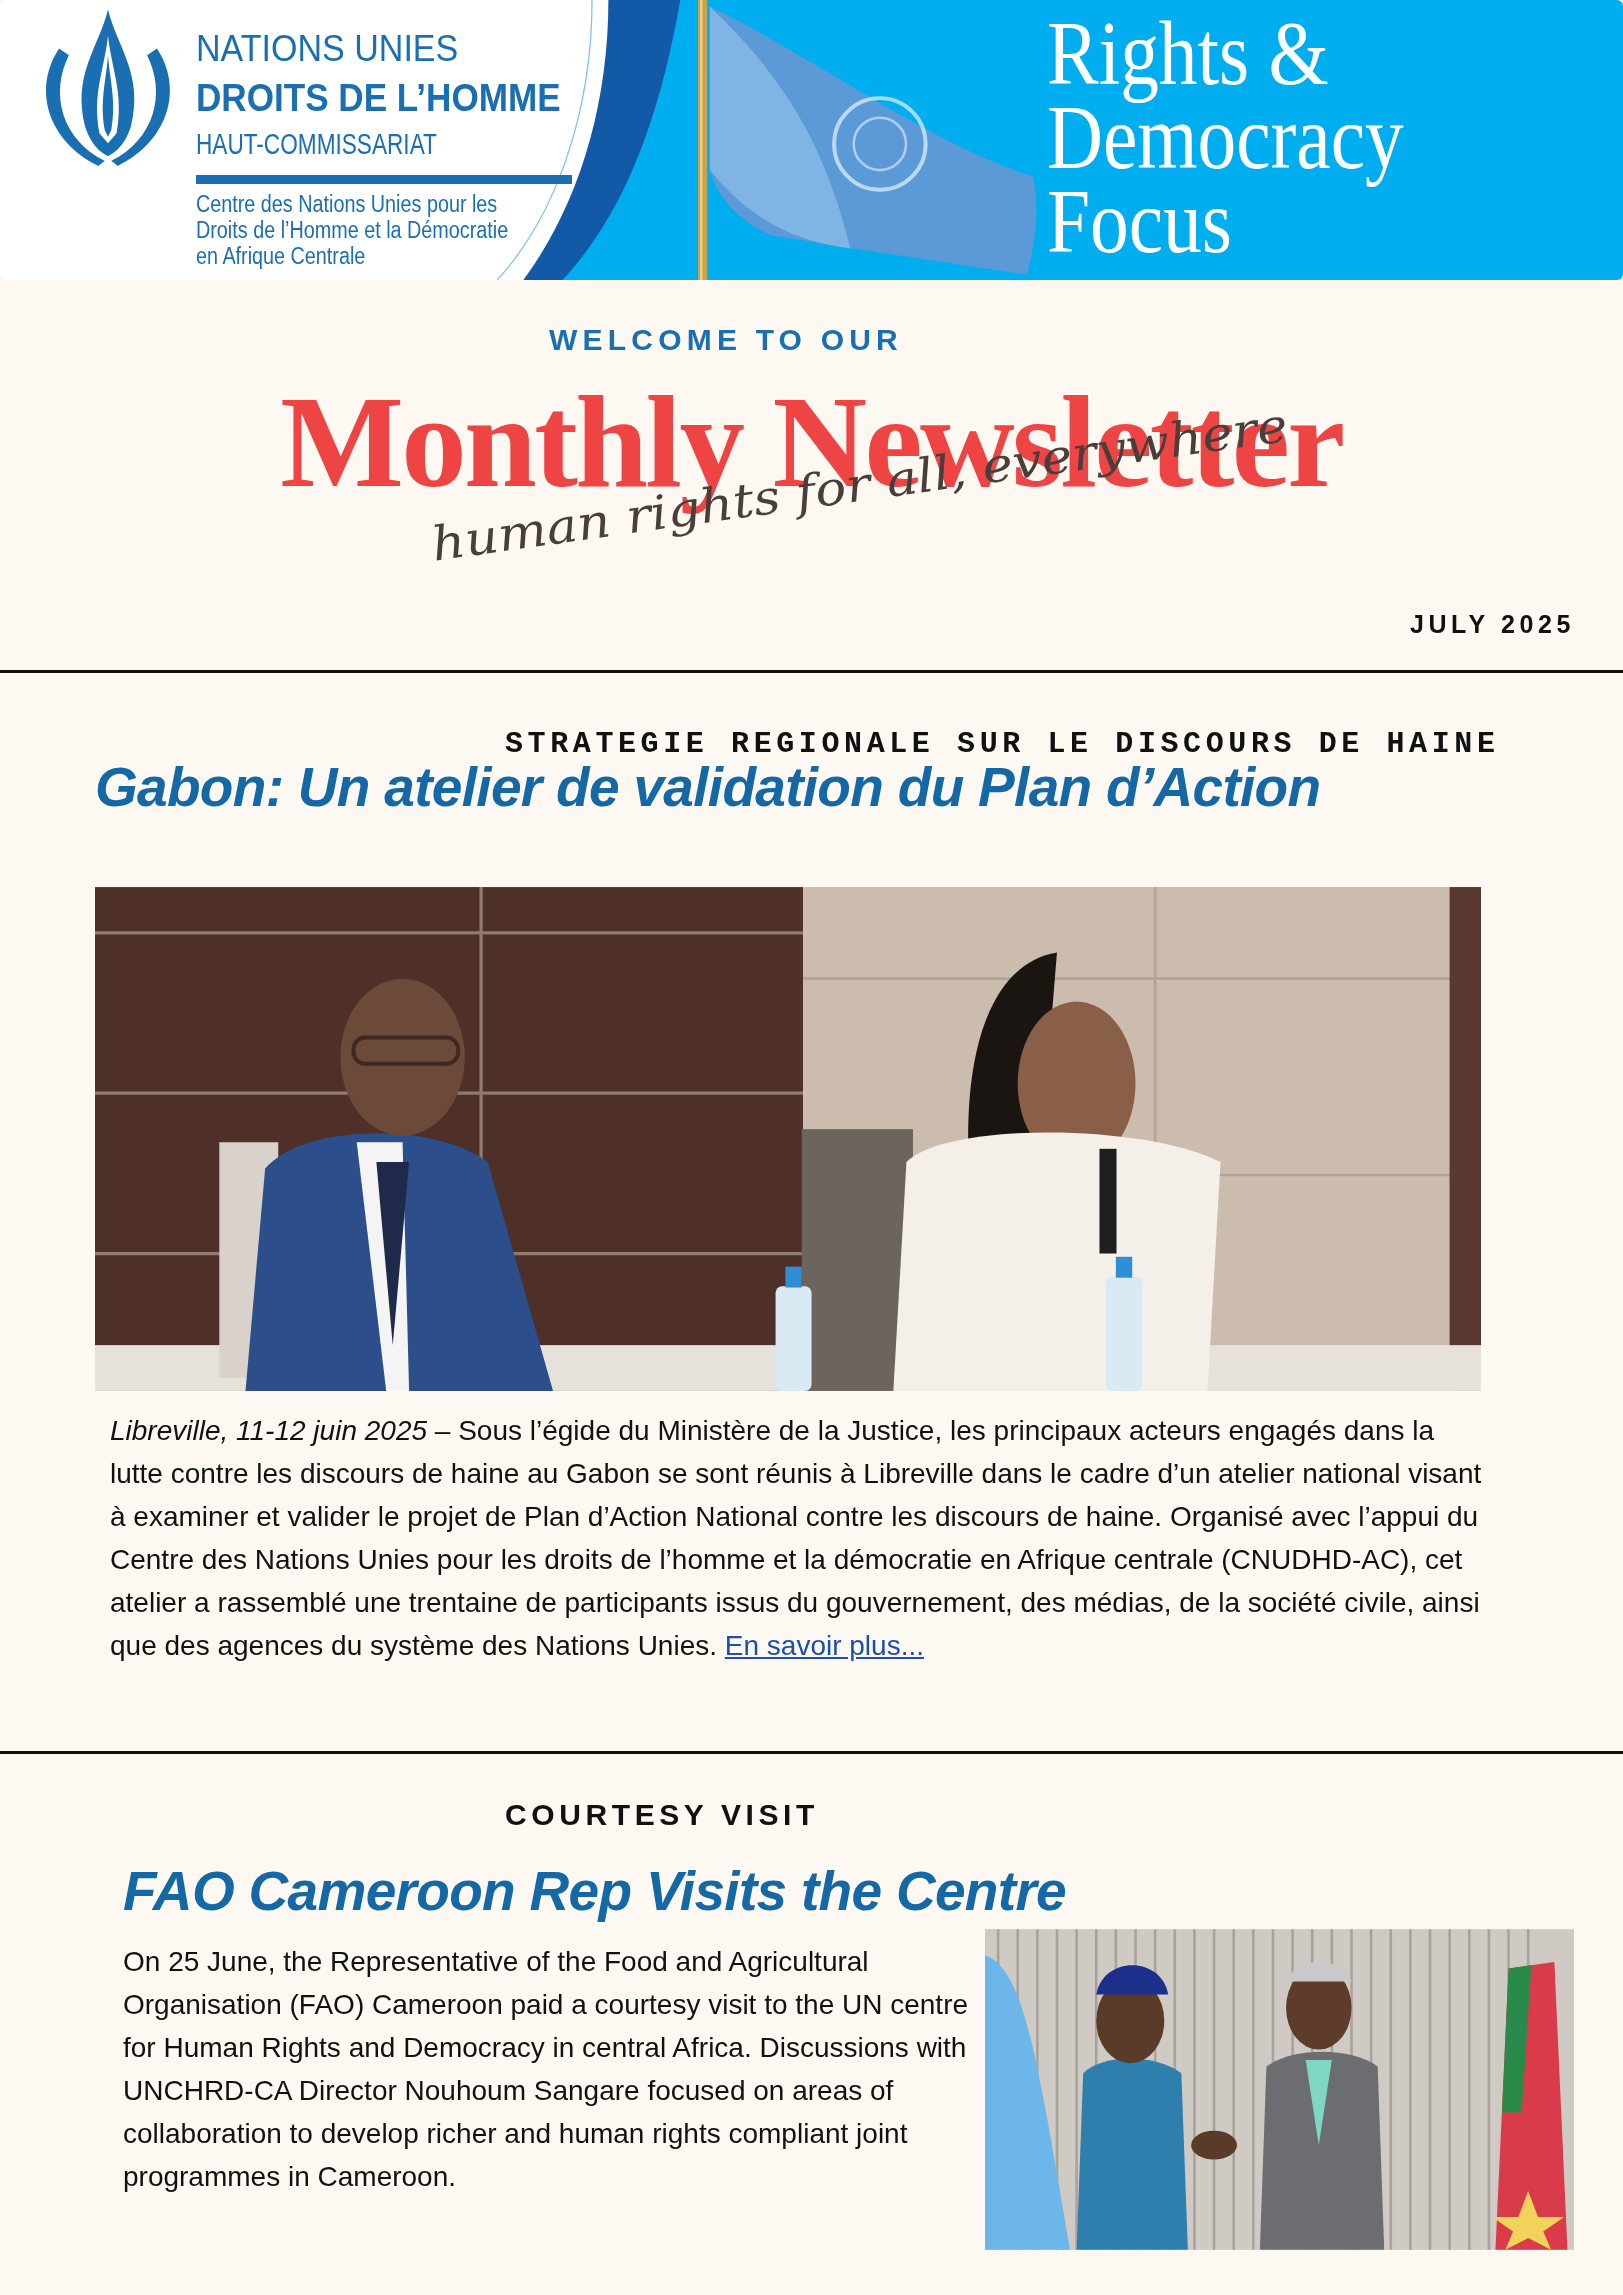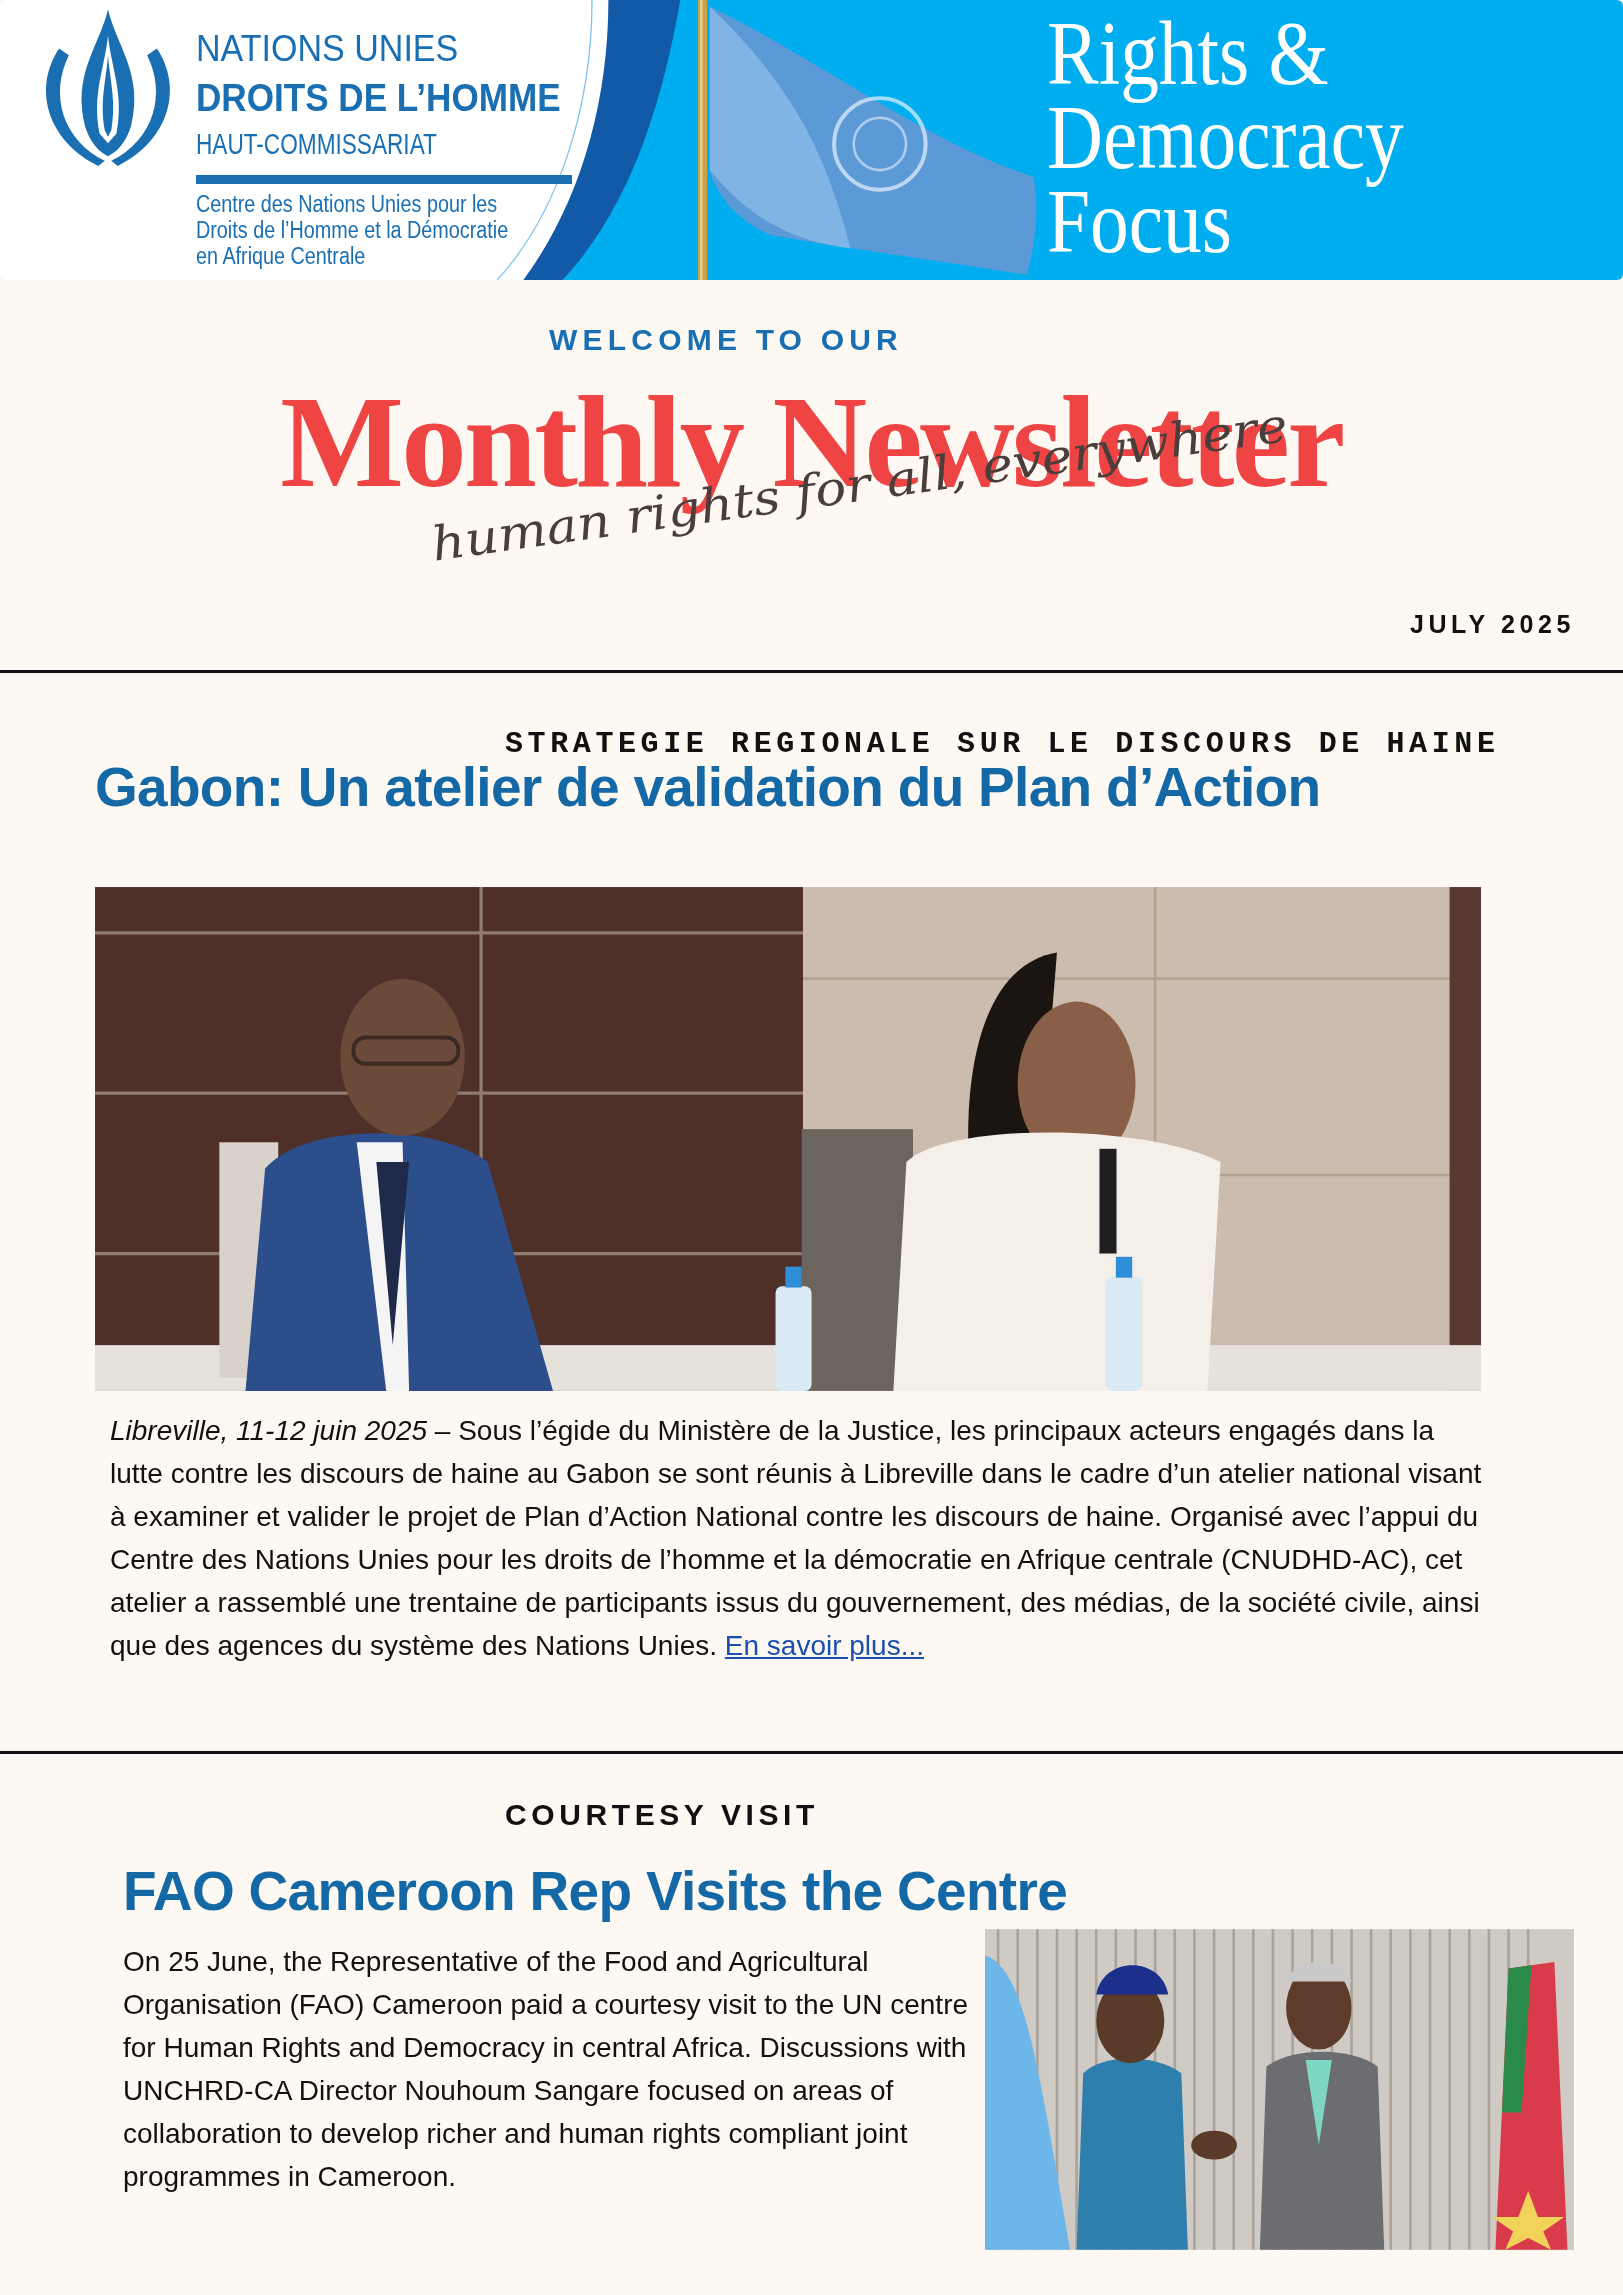--- a/index.html
+++ b/index.html
@@ -23,21 +23,21 @@
 
   
   .welcome { position: absolute; left: 0; width: 1452px; top: 323px; text-align: center; color: #1a6fb3; font-size: 30px; font-weight: bold; letter-spacing: 5.2px; }
   .newsletter-title { position: absolute; left: 0; width: 1623px; top: 376px; text-align: center; color: #ef4444; font-family: "Liberation Serif", serif; font-size: 131px; line-height: 131px; font-weight: bold; letter-spacing: -2.6px; }
   .tagline { position: absolute; left: 432px; top: 517px; color: #4a3e3c; font-family: "DejaVu Serif", serif; font-style: italic; font-size: 47px; transform: rotate(-8deg) scaleX(1.1); transform-origin: left; white-space: nowrap; }
   .issue-date { position: absolute; right: 48px; top: 610px; color: #111; font-size: 25px; font-weight: bold; letter-spacing: 4.6px; }
   .divider { position: absolute; left: 0; width: 1623px; height: 2.6px; background: #111; }
 
   
   .kicker { position: absolute; color: #111; font-size: 30px; font-weight: bold; letter-spacing: 4.6px; white-space: nowrap; }
-  .headline { position: absolute; color: #1568a6; font-weight: bold; font-size: 55px; line-height: 56px; letter-spacing: -0.7px; white-space: nowrap; }
+  .headline { position: absolute; color: #1568a6; font-weight: bold; font-size: 55px; line-height: 56px; letter-spacing: -0.7px; white-space: nowrap; font-style: italic; }
   .photo { position: absolute; overflow: hidden; }
   .body-text { position: absolute; color: #111; font-size: 28px; line-height: 43px; }
   .body-text em { font-style: italic; }
   .read-more { color: #1a4fb0; text-decoration: underline; cursor: pointer; }
 </style>
 </head>
 <body>
 
 <header class="banner">
   <svg class="blue-band" viewBox="0 0 2481 428" preserveAspectRatio="none">

